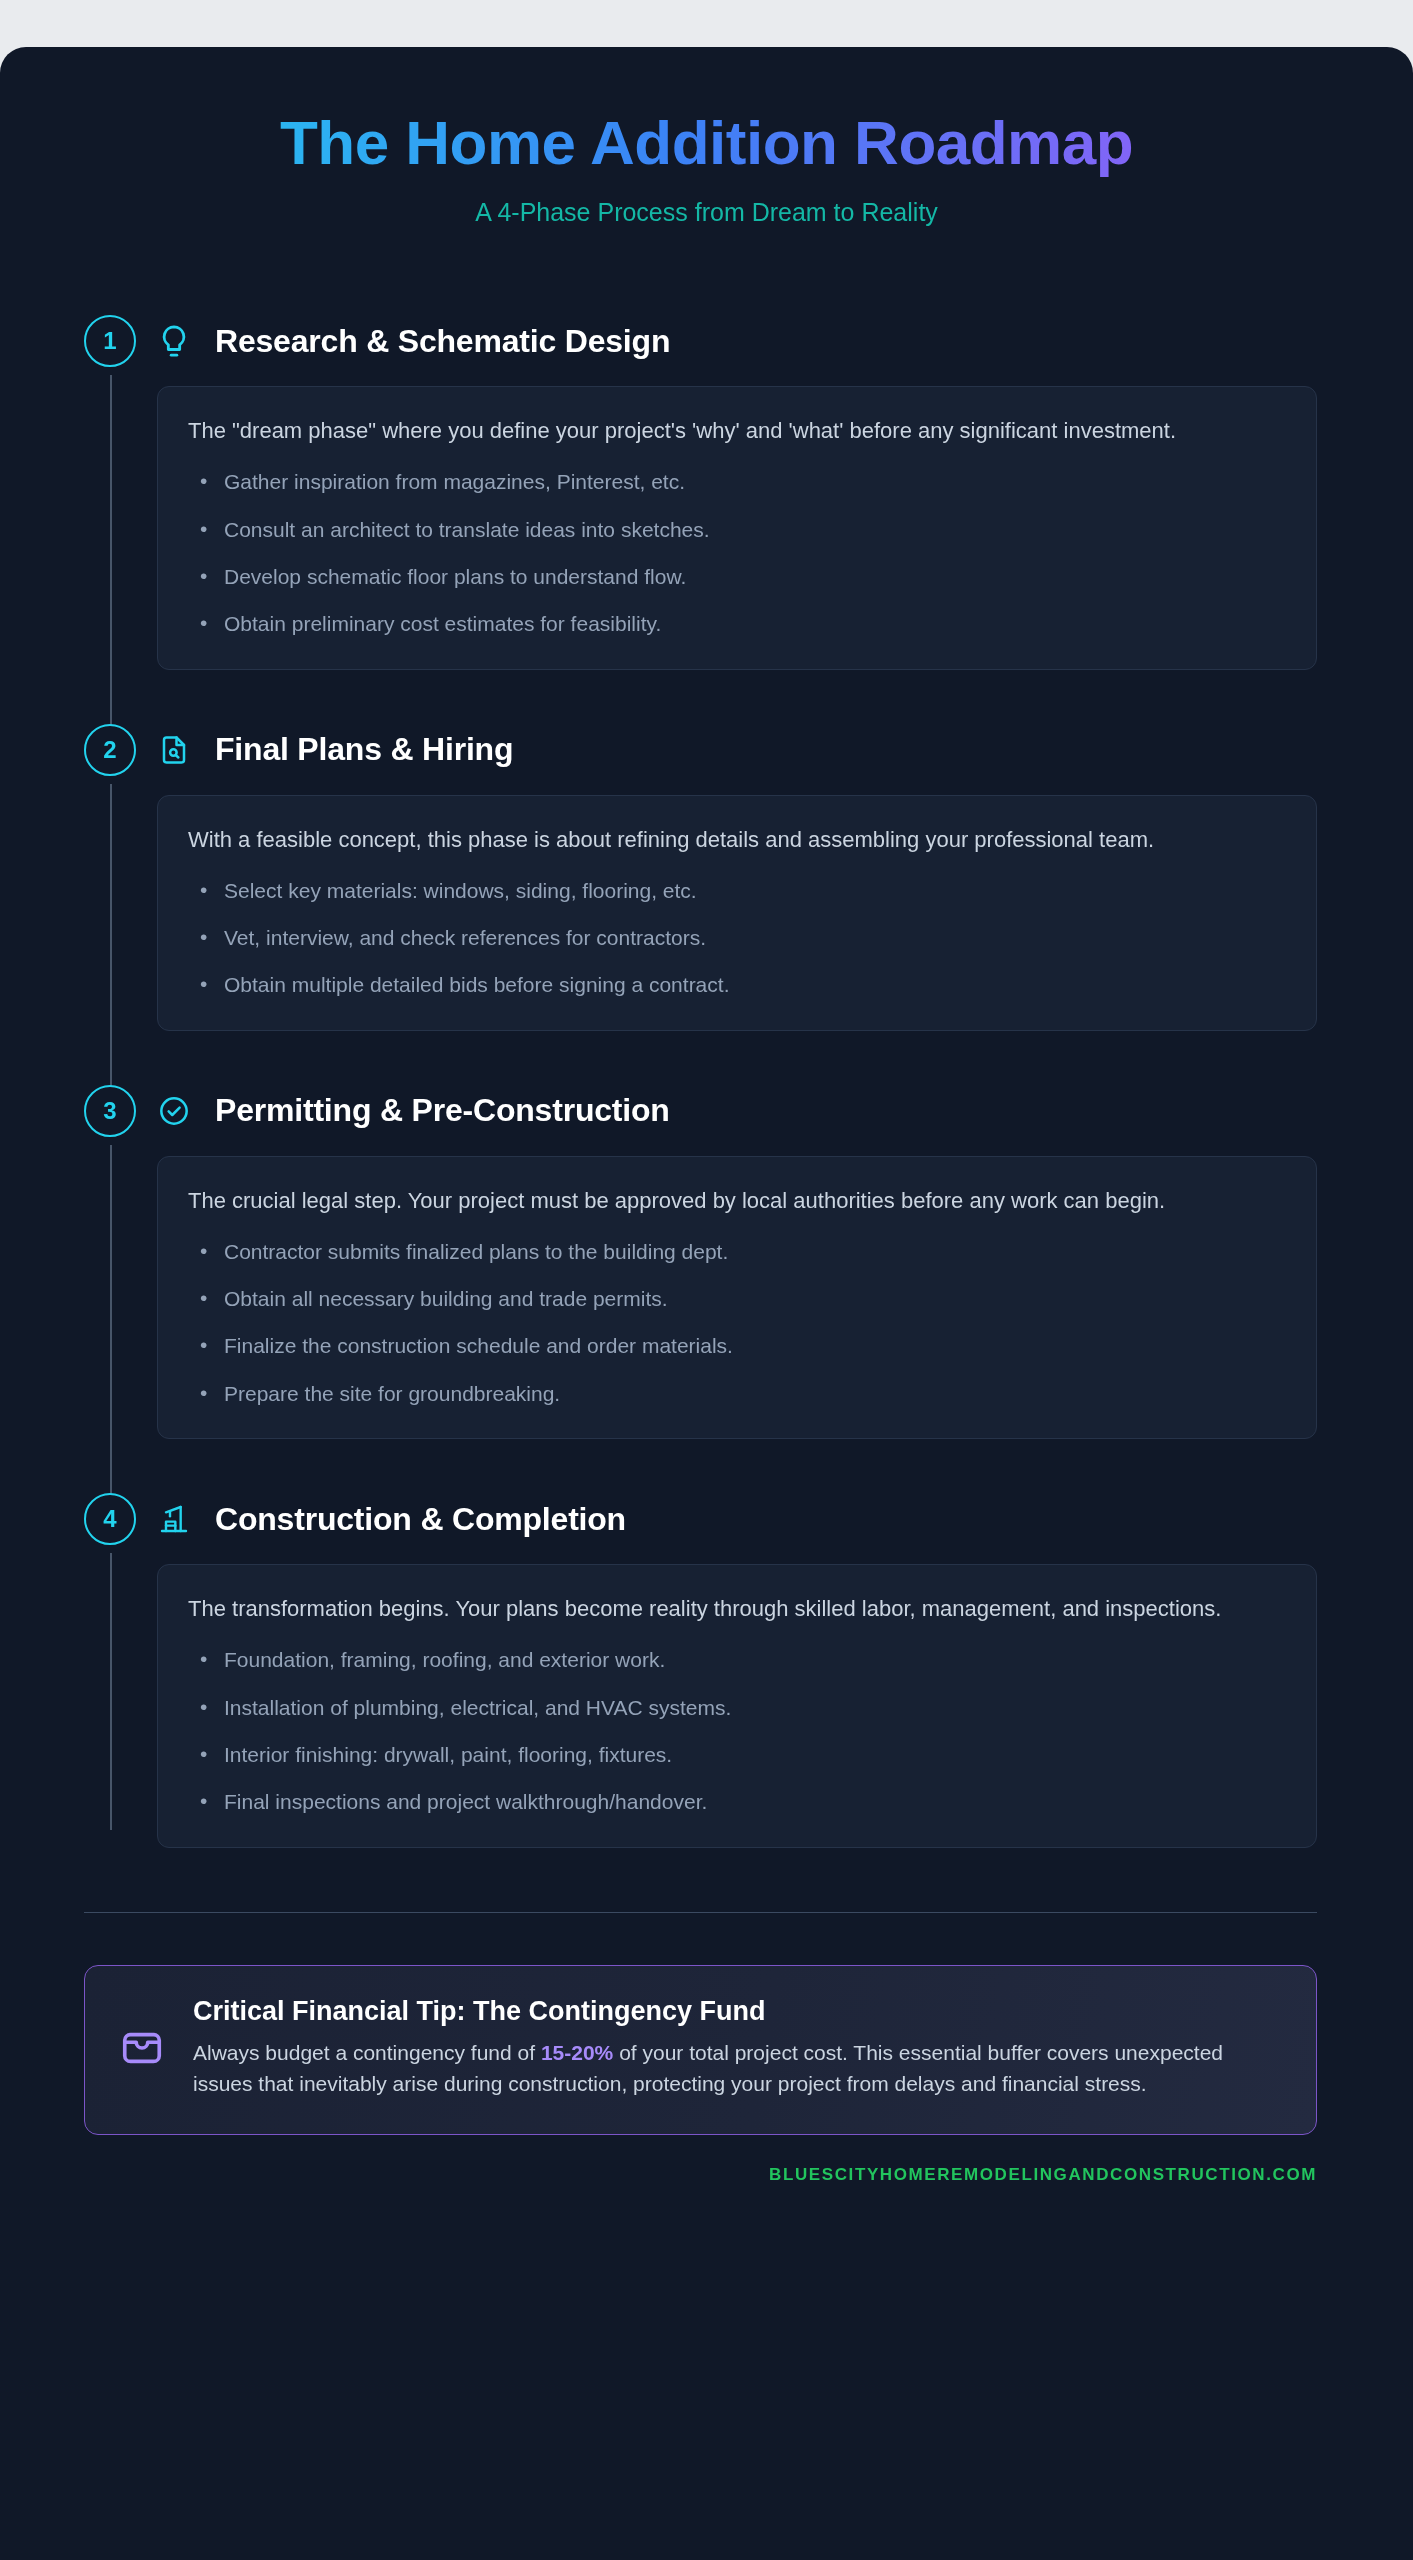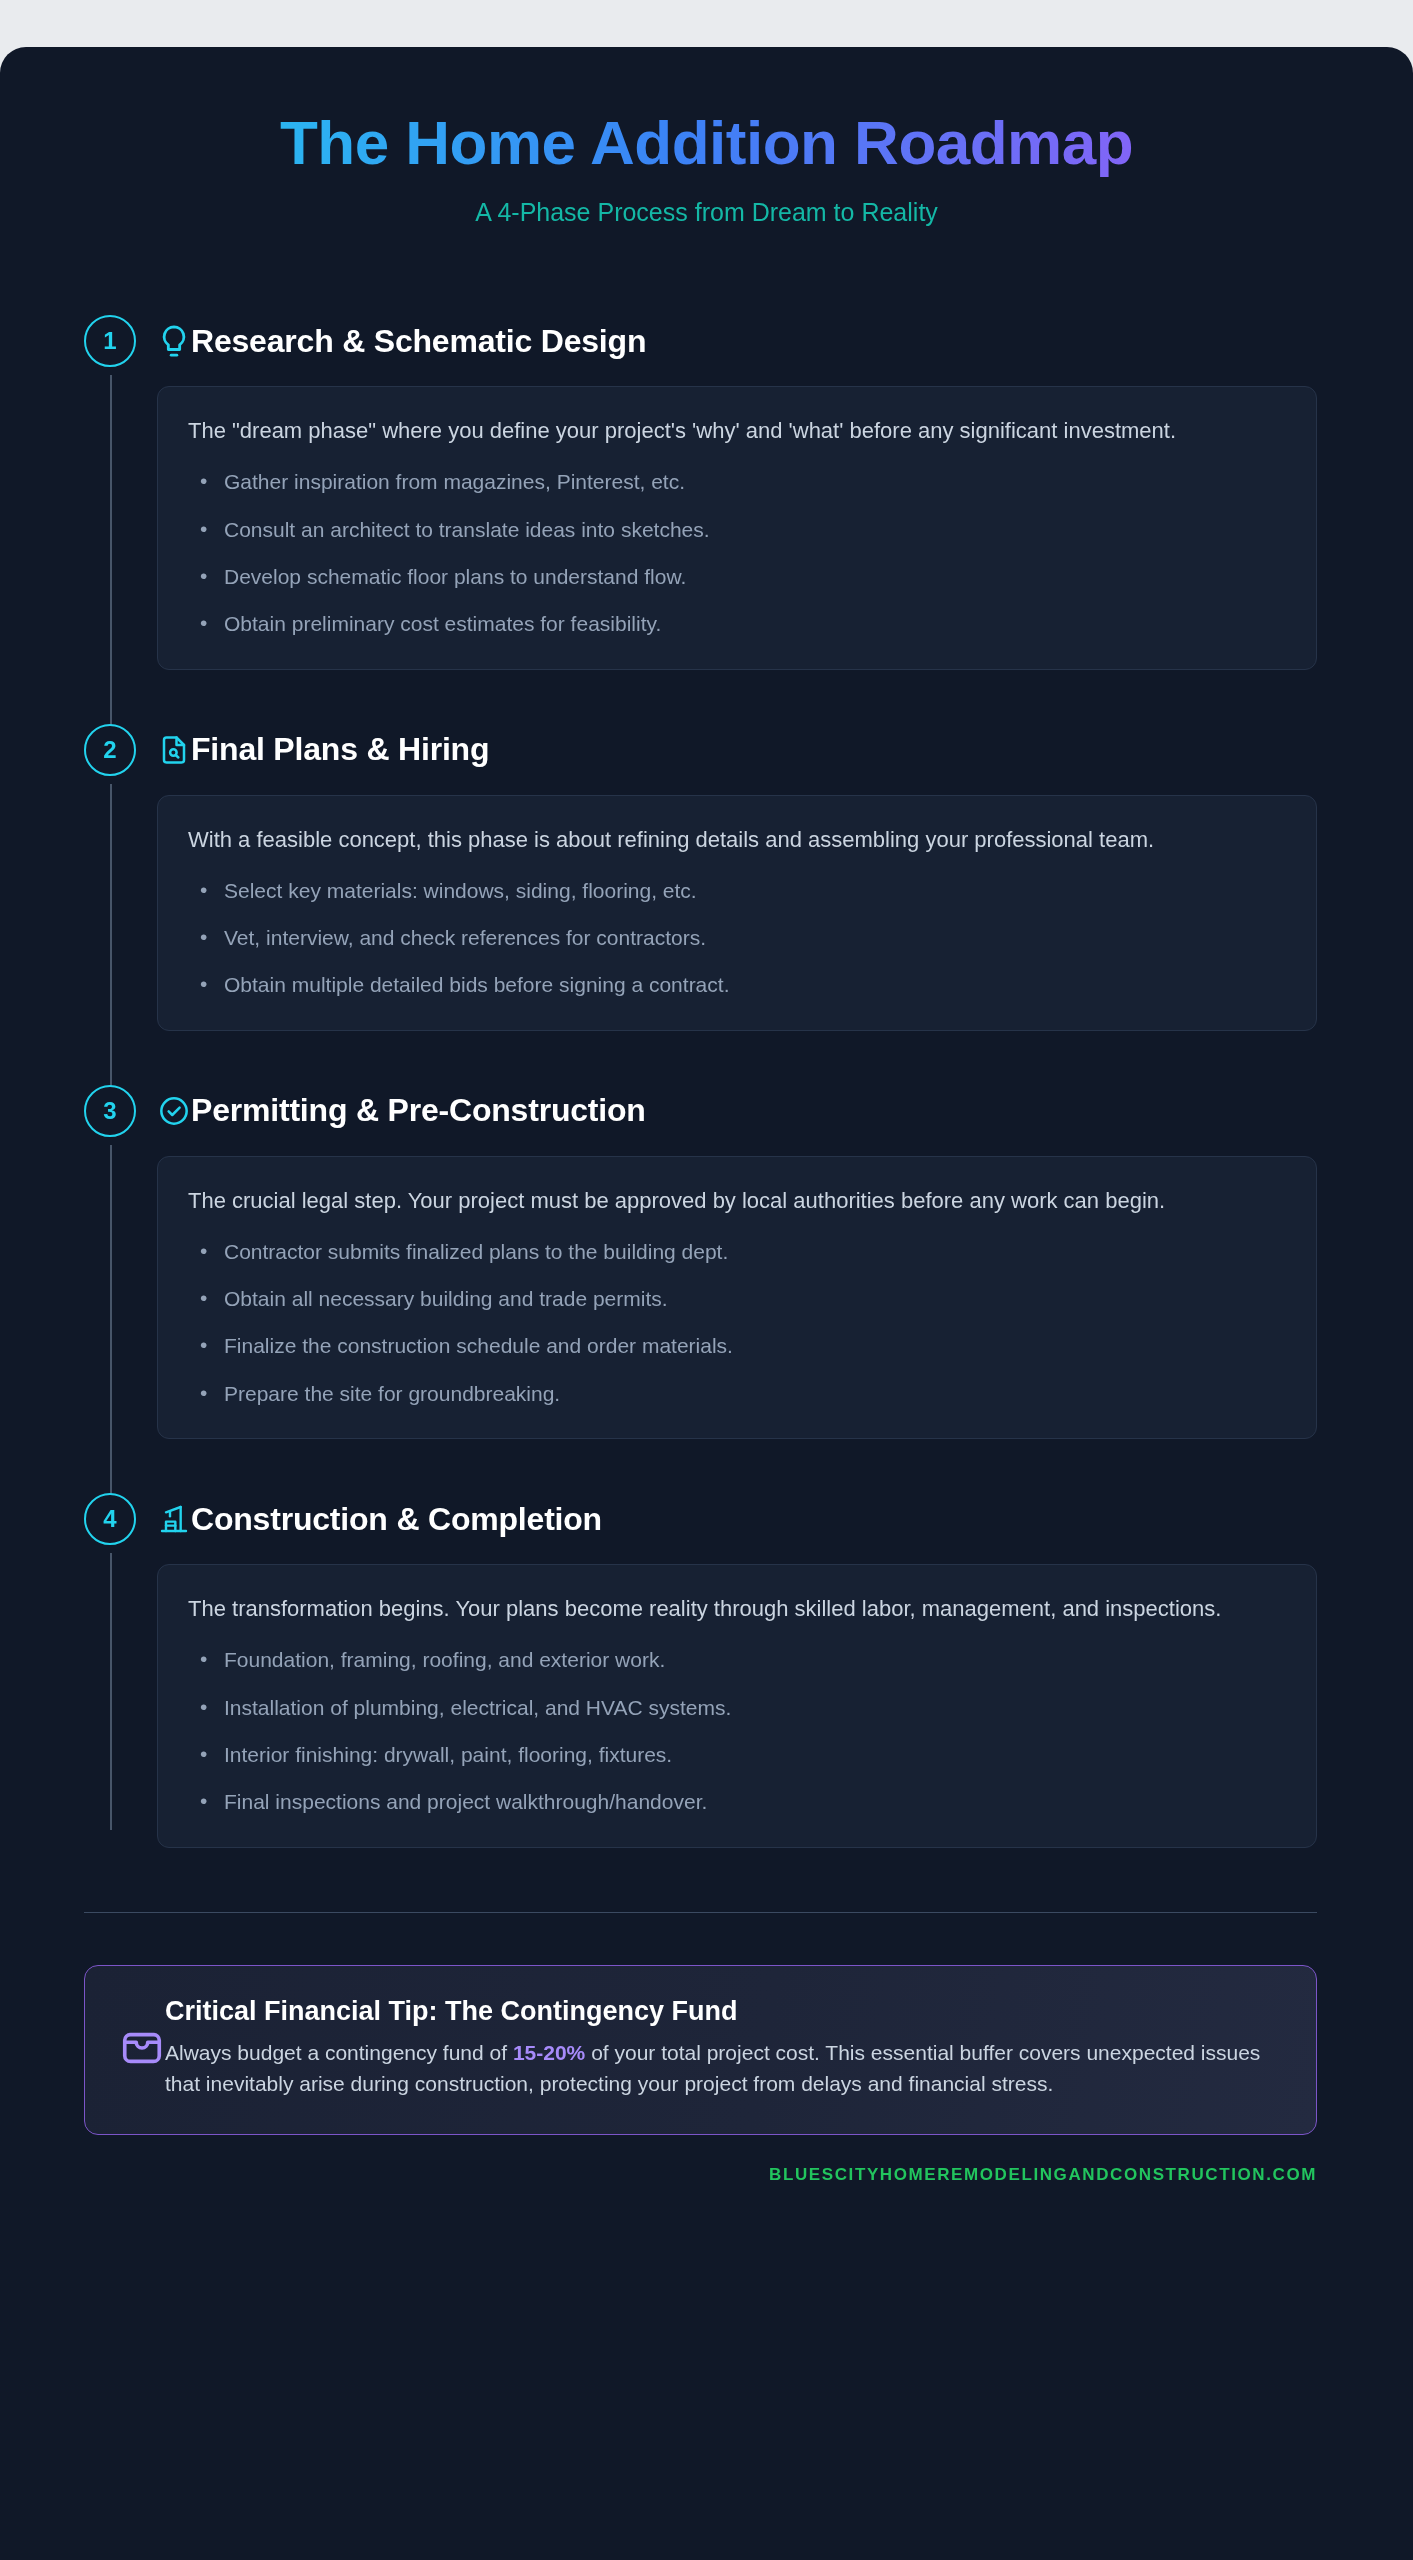--- a/index.html
+++ b/index.html
@@ -83,21 +83,21 @@
     display: flex;
     align-items: center;
     justify-content: center;
     background: #101828;
     z-index: 2;
   }
 
   .phase-head {
     display: flex;
     align-items: center;
-    gap: 0;
+    gap: 24px;
     height: 56px;
   }
   .phase-icon {
     width: 34px;
     height: 34px;
     display: flex;
     align-items: center;
     justify-content: center;
     flex: 0 0 auto;
     color: #22d3ee;
@@ -154,20 +154,21 @@
 
   
   .tip {
     margin: 52px 96px 0 84px;
     border: 1px solid #7c55c9;
     border-radius: 14px;
     background: linear-gradient(100deg, #1b2235 0%, #1e2539 55%, #232a40 100%);
     padding: 30px 36px 34px 34px;
     display: flex;
     align-items: center;
+    gap: 28px;
   }
   .tip-icon {
     flex: 0 0 auto;
     width: 46px;
     height: 46px;
     color: #a78bfa;
     display: flex;
     align-items: center;
     justify-content: center;
   }

